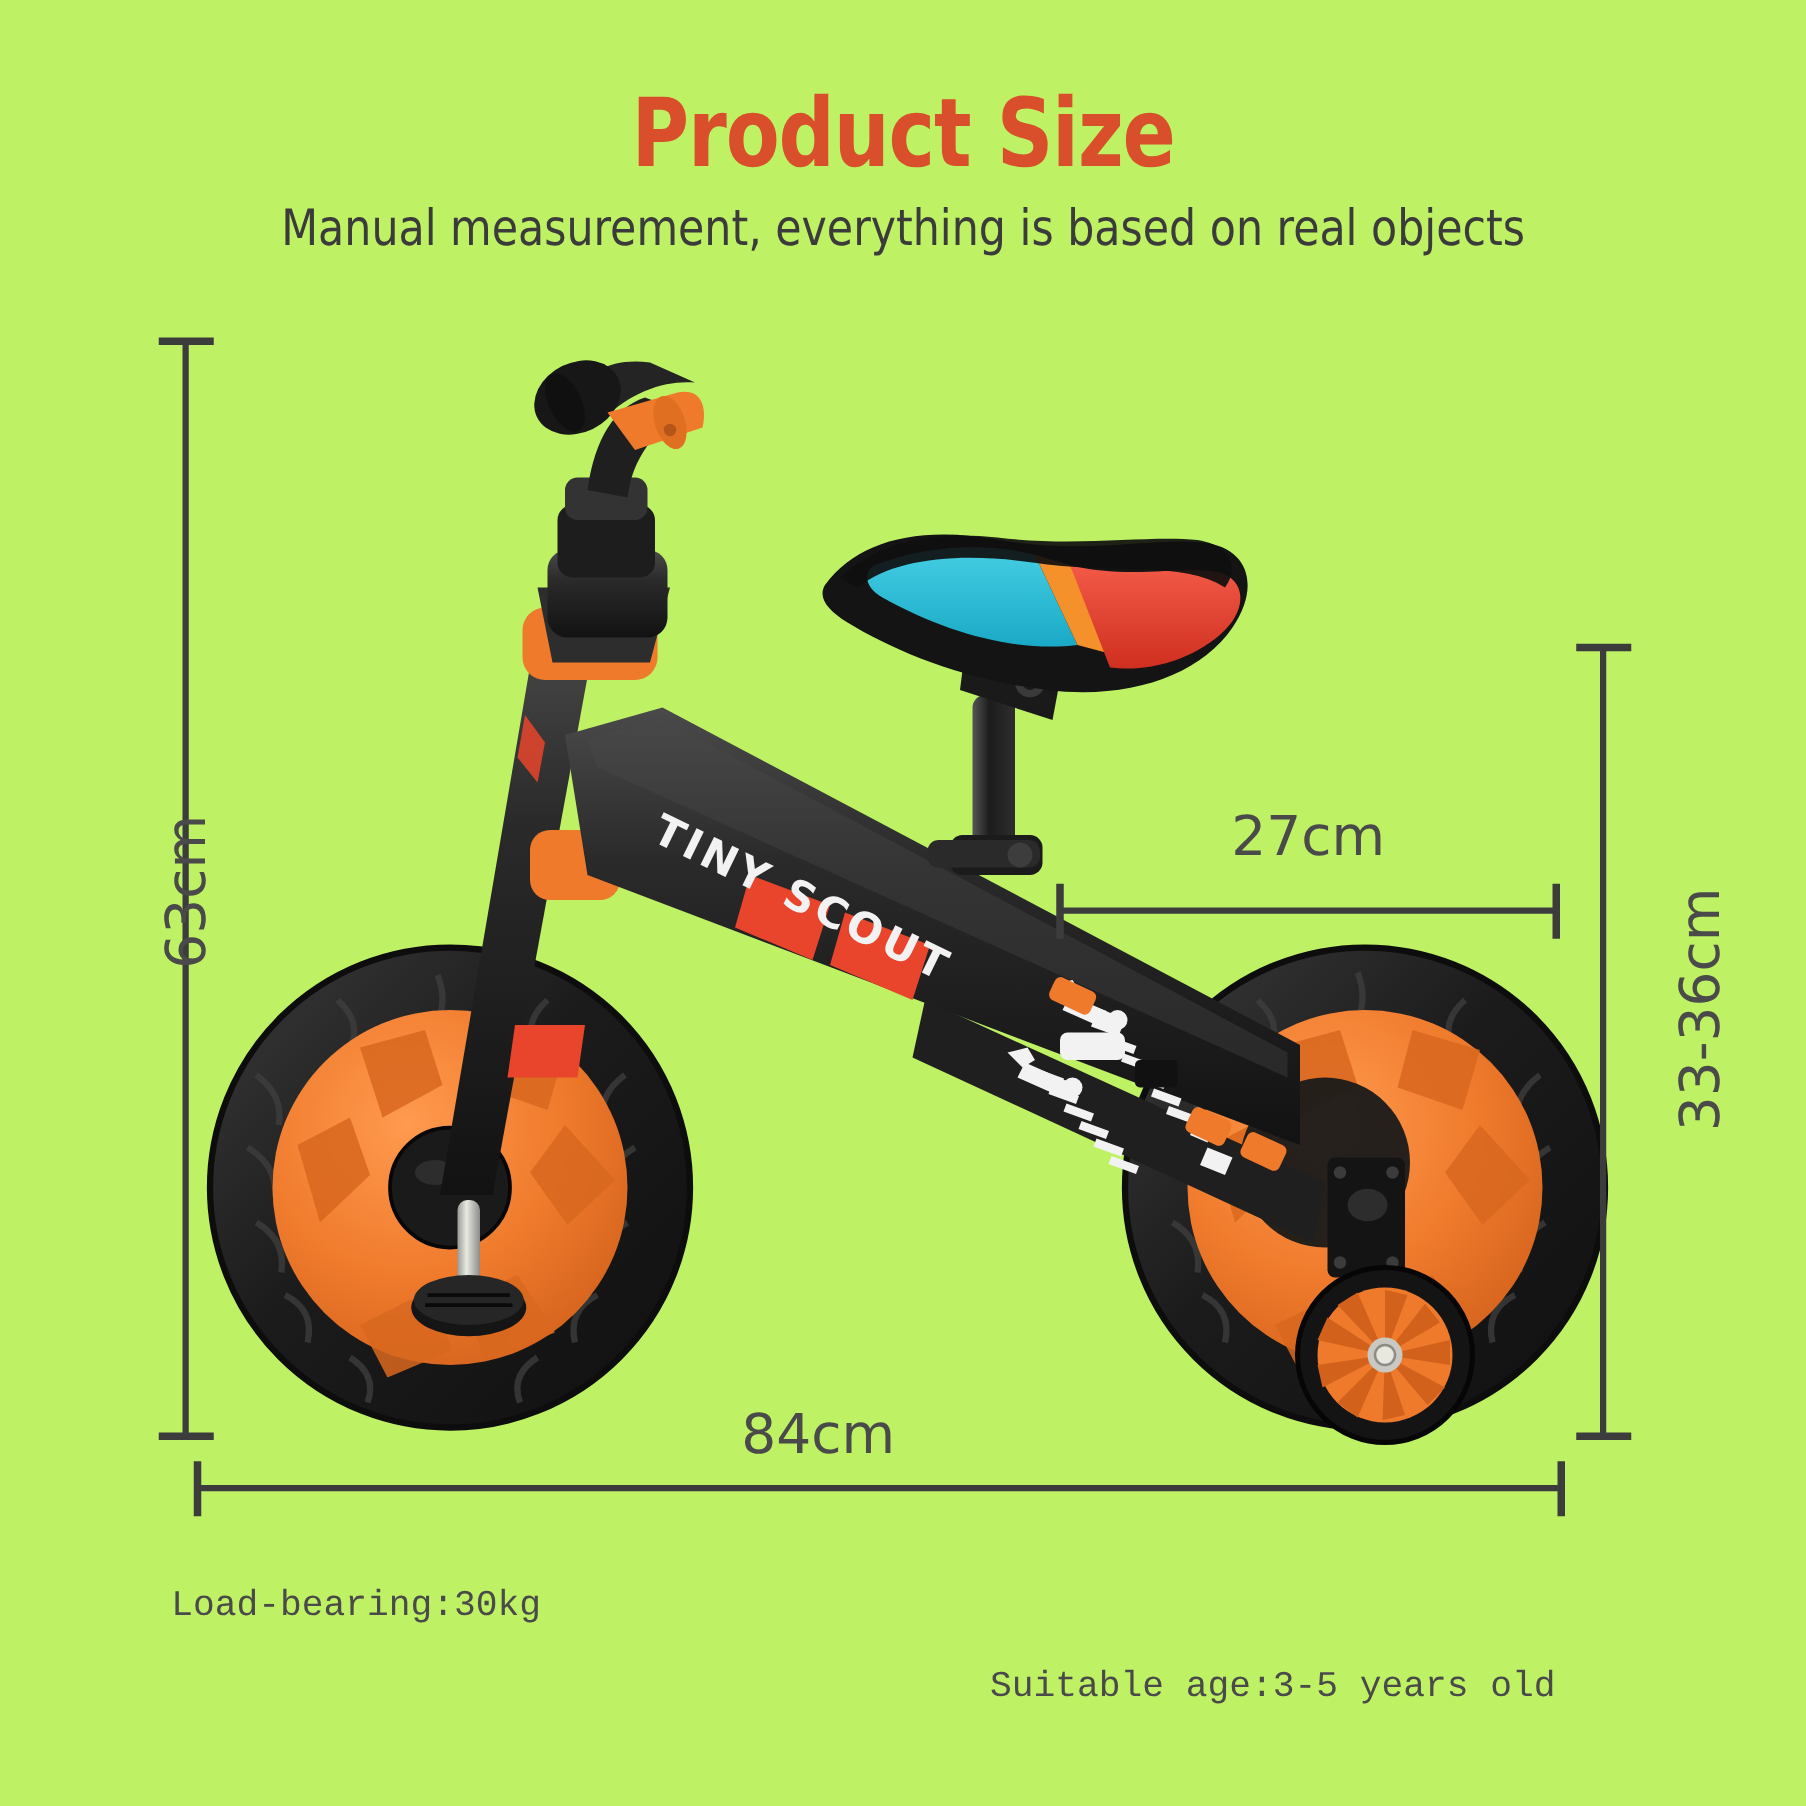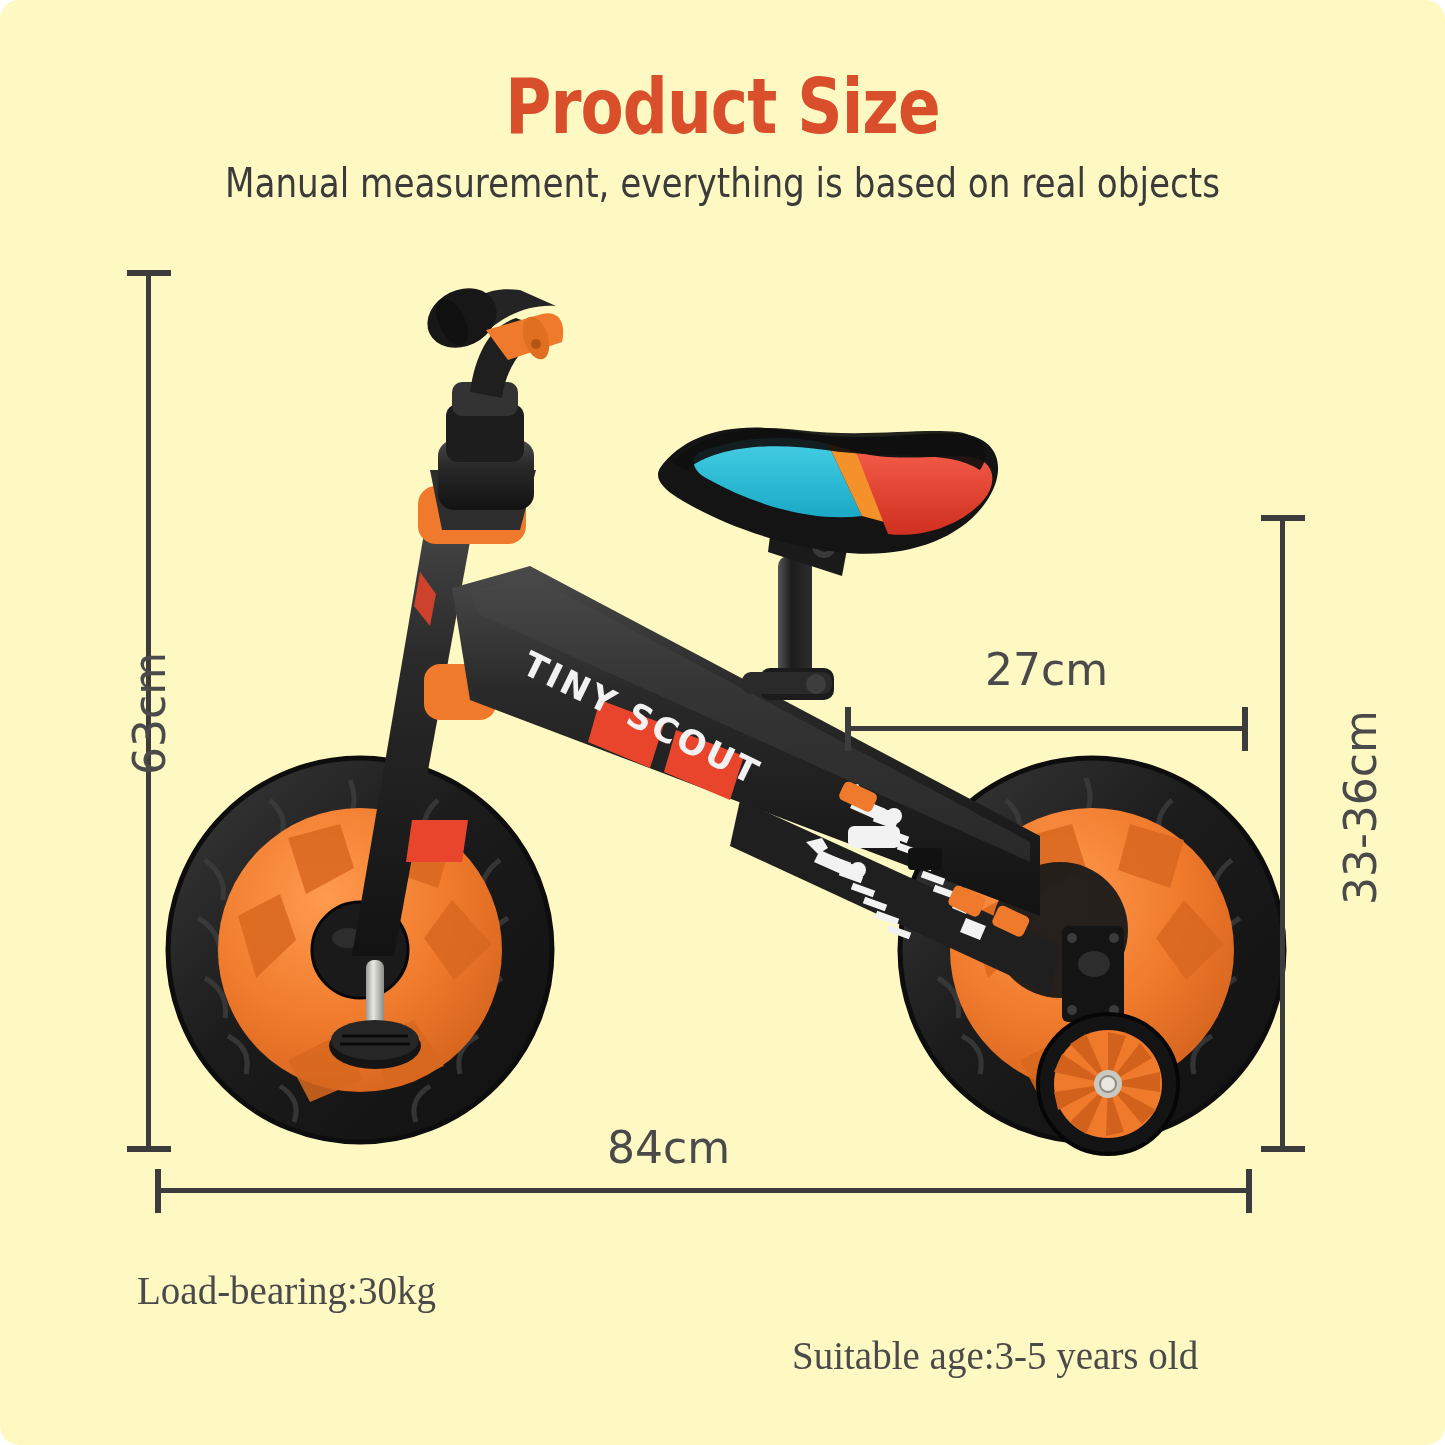--- a/index.html
+++ b/index.html
@@ -7,23 +7,22 @@
     padding: 0;
     background: #ffffff;
   }
   body {
     font-family: "Liberation Sans", sans-serif;
   }
   #page {
     position: relative;
     width: 1445px;
     height: 1445px;
-    background: #fef9c3;
+    background: #bef264;
     overflow: hidden;
-    border-radius: 19px;
   }
 
   
   .title {
     position: absolute;
     left: 0;
     top: 62px;
     width: 1445px;
     text-align: center;
     font-size: 76px;
@@ -76,23 +75,23 @@
     white-space: nowrap;
   }
   .dim-label.vert {
     transform-origin: 0 0;
     transform: rotate(-90deg);
   }
 
   
   .spec {
     position: absolute;
-    font-size: 39px;
+    font-size: 29px;
     color: #4a4a4a;
-    font-family: Liberation Serif, serif;
+    font-family: Liberation Mono, monospace;
     white-space: nowrap;
   }
 
   
   #bike {
     position: absolute;
     left: 0;
     top: 0;
     width: 1445px;
     height: 1445px;
@@ -372,19 +371,19 @@
     <div class="dim-line-h" style="left:846px; top:726px; width:402px;"></div>
     <div class="cap-v" style="left:845px; top:707px;"></div>
     <div class="cap-v" style="left:1242px; top:707px;"></div>
     <div class="dim-label" style="left:985px; top:644px;">27cm</div>
   </div>
 
   <div>
     <div class="dim-line-h" style="left:156px; top:1188px; width:1096px;"></div>
     <div class="cap-v" style="left:155px; top:1169px;"></div>
     <div class="cap-v" style="left:1246px; top:1169px;"></div>
-    <div class="dim-label" style="left:607px; top:1122px;">84cm</div>
+    <div class="dim-label" style="left:593px; top:1122px;">84cm</div>
   </div>
 
   <div class="spec" style="left:137px; top:1268px;">Load-bearing:30kg</div>
   <div class="spec" style="left:792px; top:1333px;">Suitable age:3-5 years old</div>
 
 </div>
 
 </body></html>

